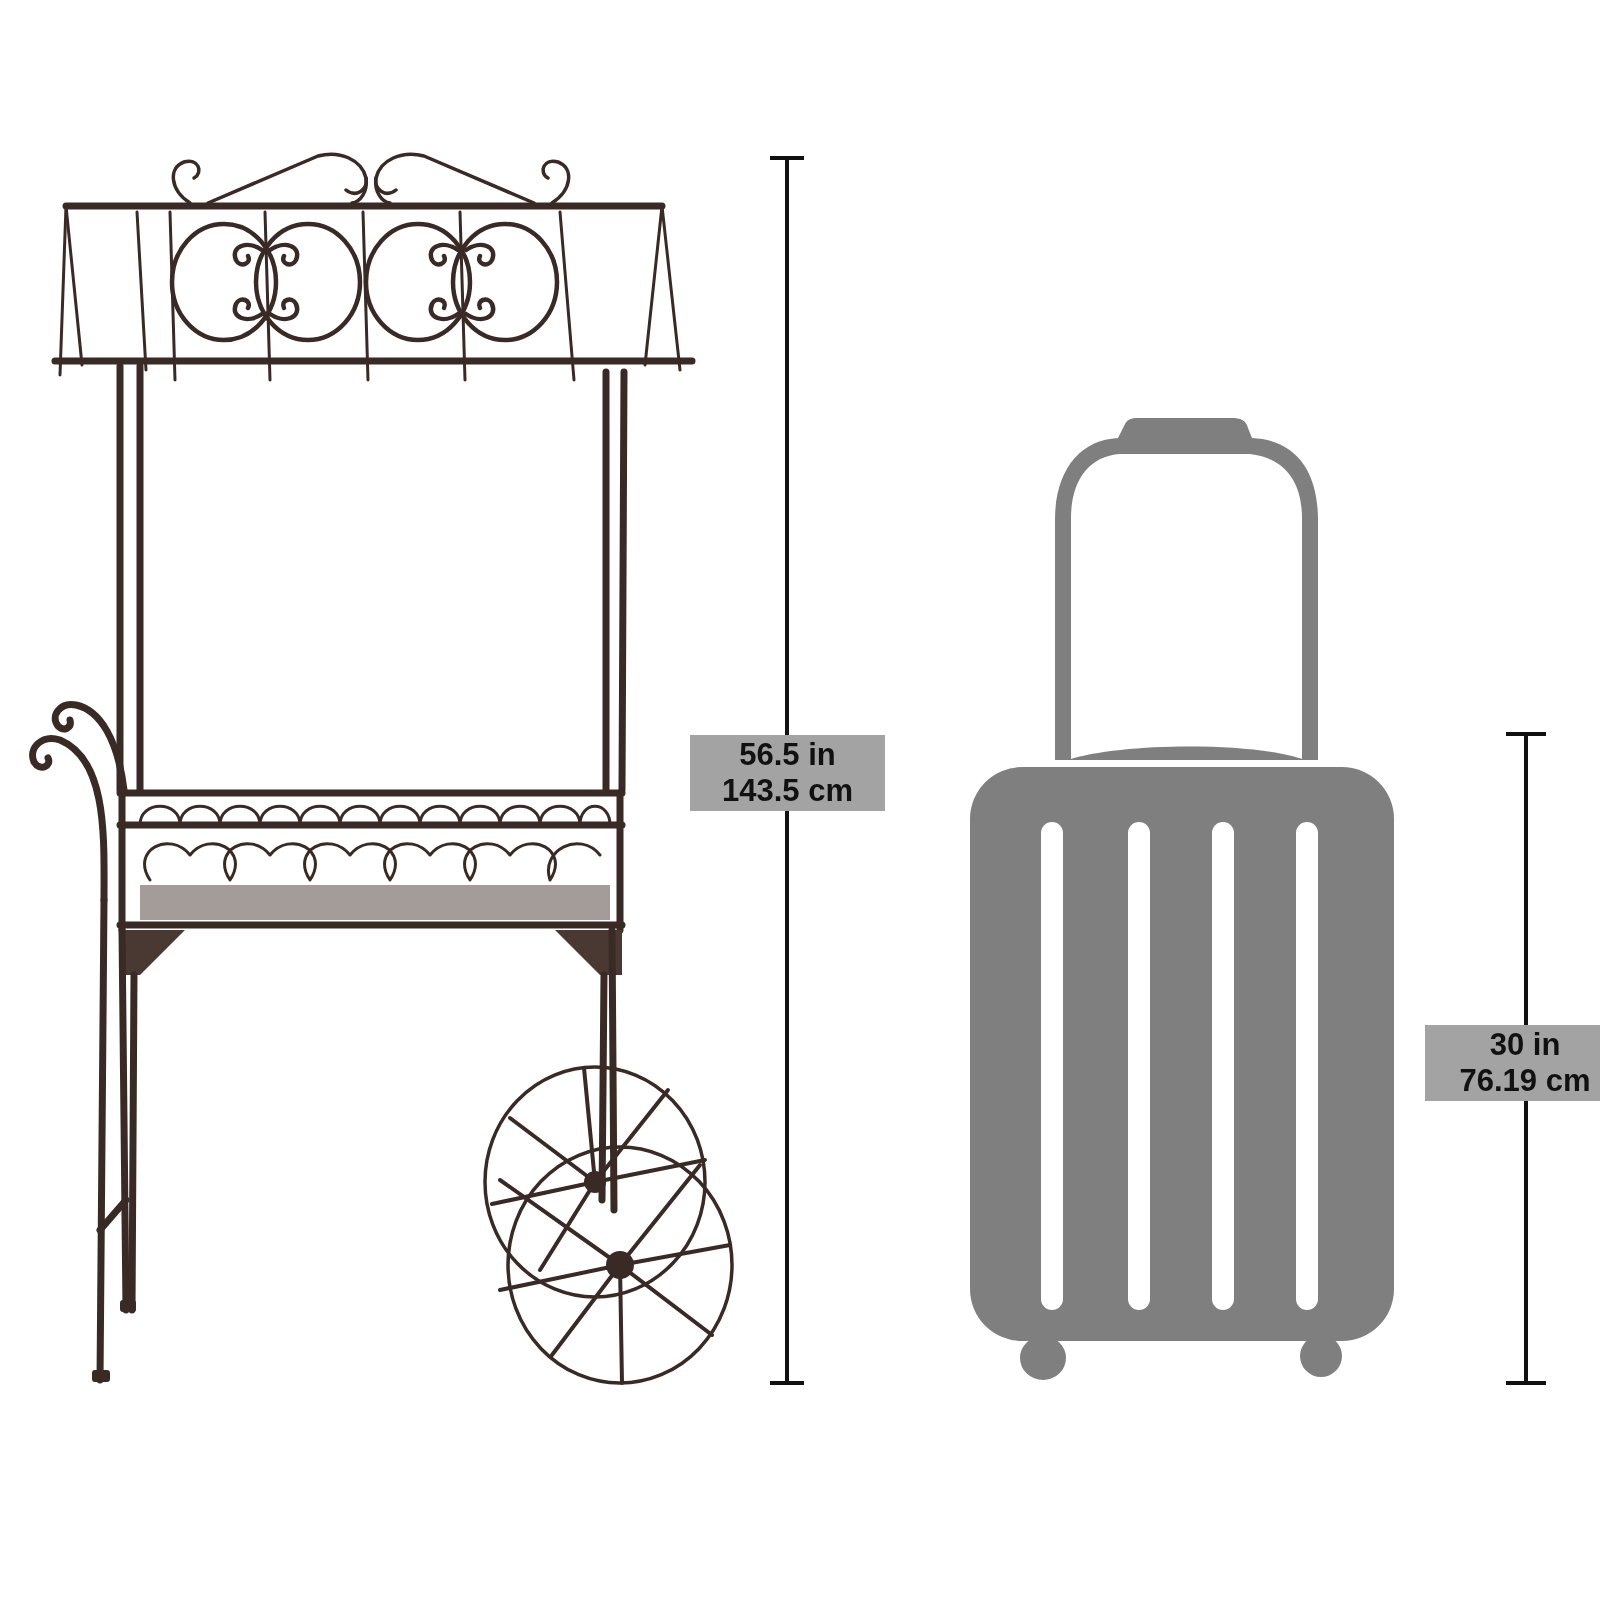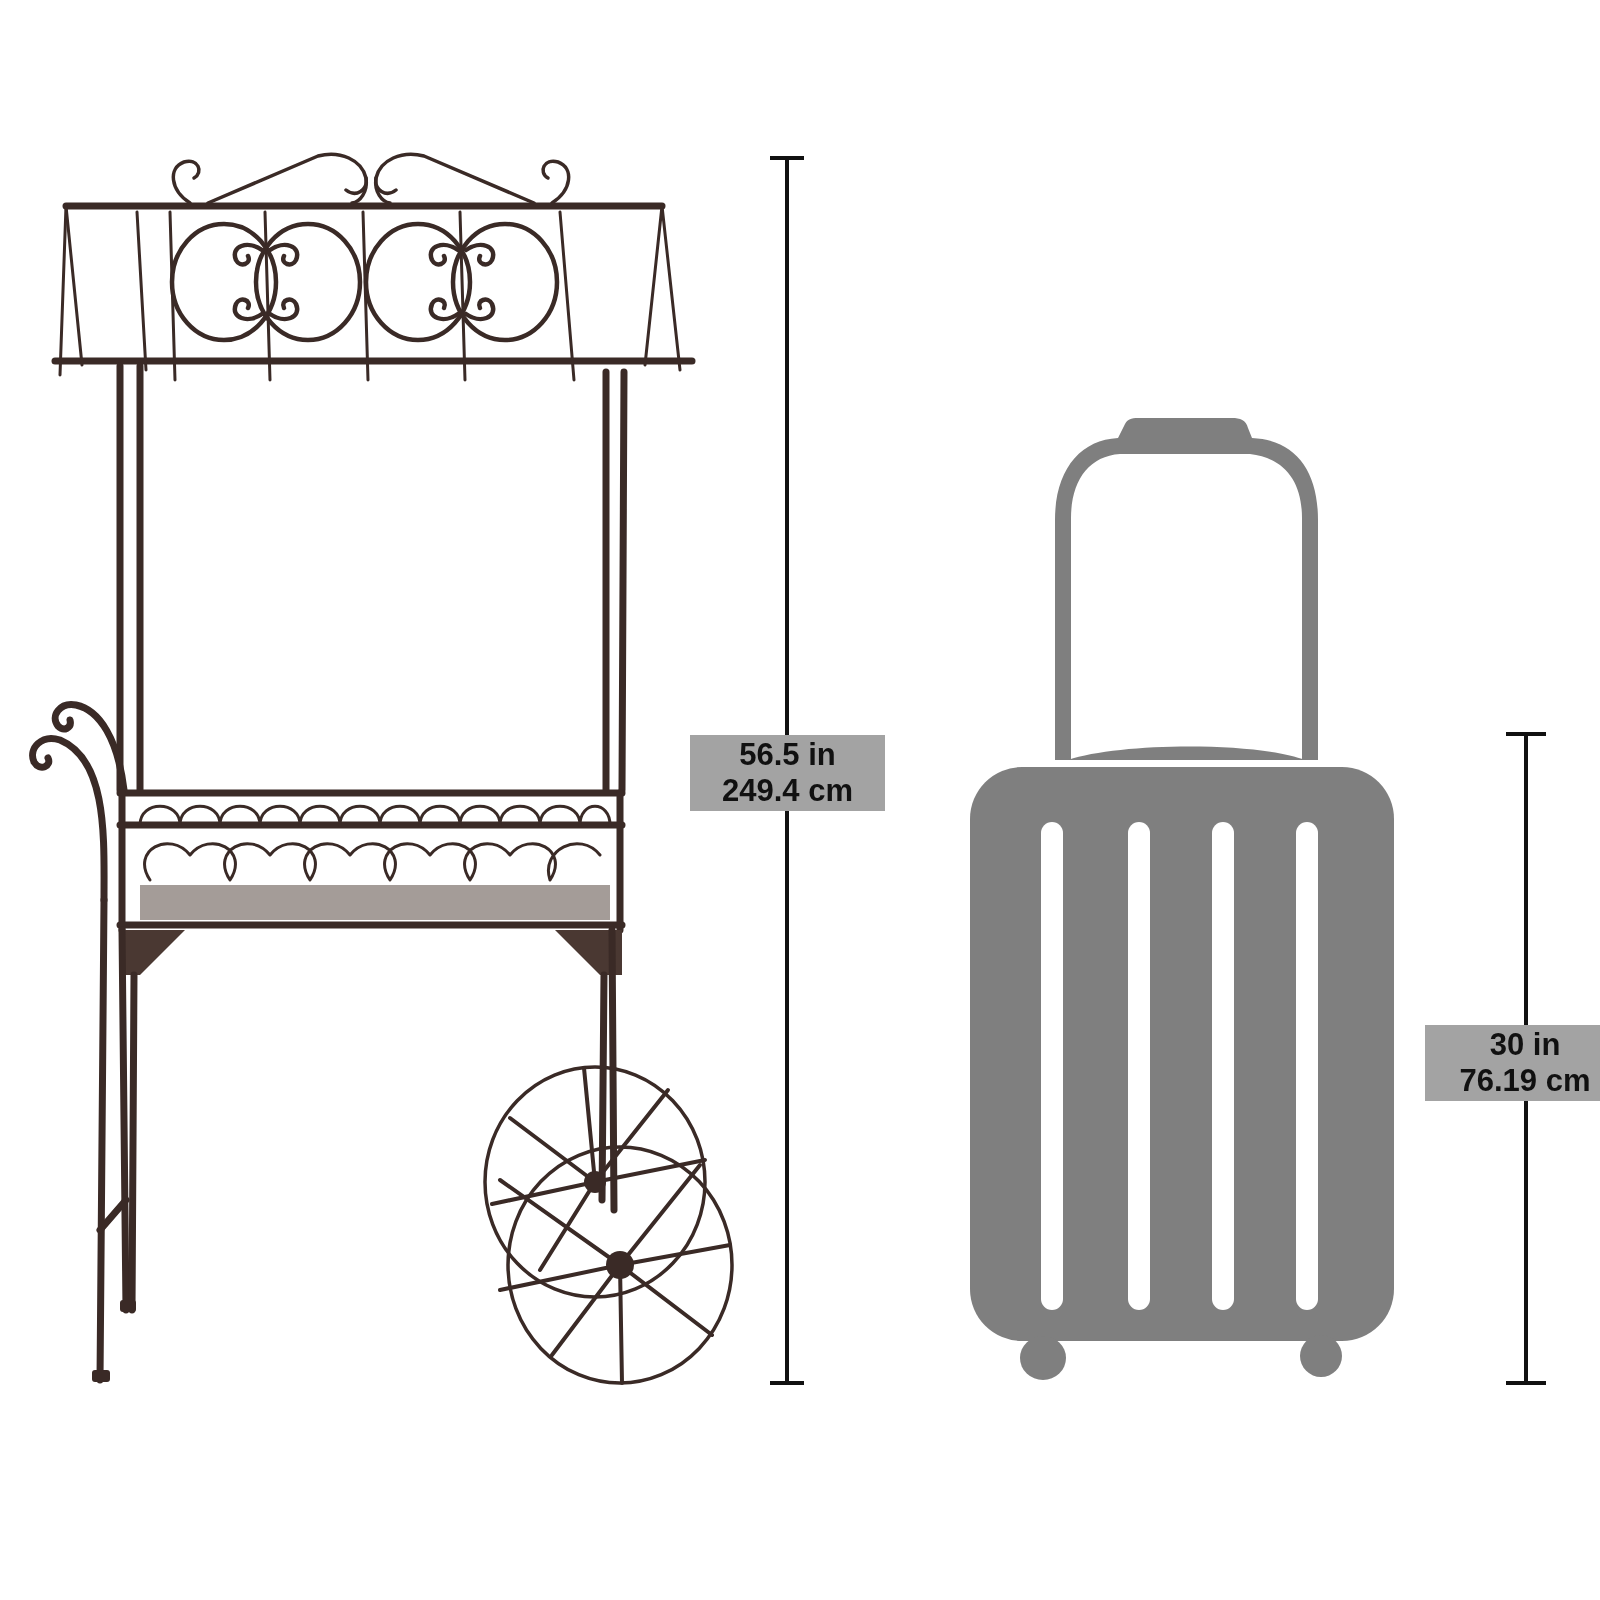--- a/index.html
+++ b/index.html
@@ -155,19 +155,19 @@
   </g>
   <g stroke="#111111" stroke-width="4">
     <line x1="1506" y1="734" x2="1546" y2="734"></line>
     <line x1="1526" y1="734" x2="1526" y2="1383"></line>
     <line x1="1506" y1="1383" x2="1546" y2="1383"></line>
   </g>
 </svg>
 
 <div class="label" style="left:690px; top:735px; width:195px;">
   <span>56.5 in</span>
-  <span>249.4 cm</span>
+  <span>143.5 cm</span>
 </div>
 
 <div class="label" style="left:1425px; top:1025px; width:200px;">
   <span>30 in</span>
   <span>76.19 cm</span>
 </div>
 
 </body></html>

